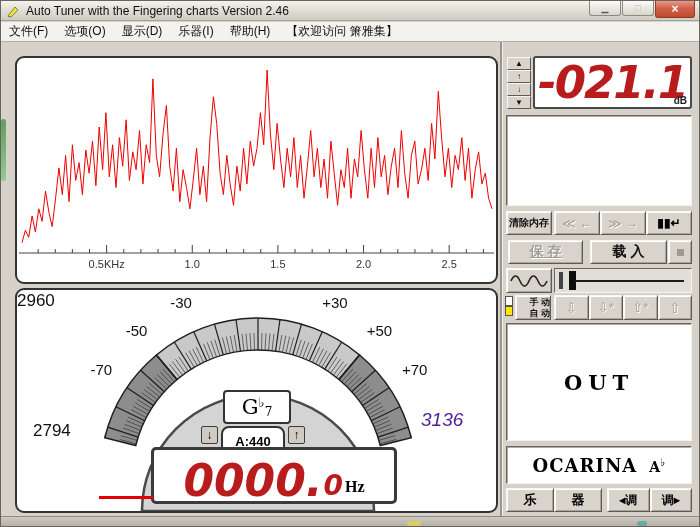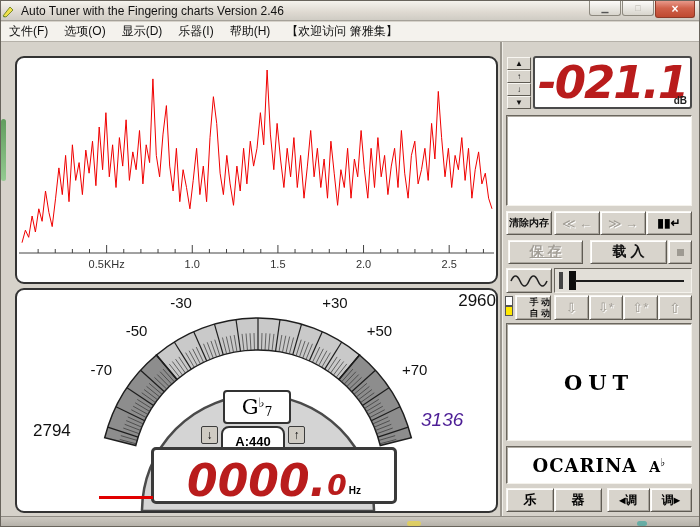--- a/index.html
+++ b/index.html
@@ -2,21 +2,21 @@
 <html><head>
 <meta charset="utf-8">
 <style>
   html,body{margin:0;padding:0;background:#8f959d;}
   #app{position:relative;width:700px;height:527px;background:#d6d2ca;overflow:hidden;
        font-family:"Liberation Sans",sans-serif;border:1px solid #68645c;box-sizing:border-box;}
 
   
   .titlebar{position:absolute;left:0;top:0;right:0;height:20px;
     background:linear-gradient(#f5f3ed,#ded9d1 60%,#cfccc4);
-    border-bottom:1px solid #a5a199;display:flex;align-items:center;box-sizing:border-box;}
+    border-bottom:1px solid #a5a199;display:flex;align-items:center;padding-left:5px;box-sizing:border-box;}
   .app-icon{width:14px;height:14px;margin-right:6px;flex:none;}
   .title-text{font-size:12px;color:#111;white-space:nowrap;}
   .winbtns{position:absolute;right:4px;top:0;display:flex;align-items:flex-start;}
   .wb{width:30px;height:14px;margin-left:1px;display:flex;align-items:center;justify-content:center;
       font-size:9px;color:#555;background:linear-gradient(#fcfbf9,#d8d5cd);
       border:1px solid #8d897f;border-top:none;border-radius:0 0 3px 3px;}
   .wb.max span{color:#b4b0a8;}
   .wb.close{width:38px;height:16px;background:linear-gradient(#e9998a,#d0614a 45%,#bf4a31);
       color:#fff;font-size:12px;font-weight:bold;border-color:#8f3a28;}
   .menubar{position:absolute;left:0;top:21px;right:0;height:19px;background:#f4f2ed;
@@ -27,39 +27,39 @@
       background:linear-gradient(#cdc9c1,#aeaaa2);border-top:1px solid #8f8b83;}
   .smudge{position:absolute;border-radius:4px;opacity:.75;}
 
   
   .panel{position:absolute;background:#fff;border:2px solid #333;border-radius:9px;}
   .spectrum{left:14px;top:55px;width:479px;height:224px;}
   .gaugep{left:14px;top:287px;width:479px;height:221px;}
   .panel svg{position:absolute;left:0;top:0;}
 
   
-  .g2960{position:absolute;left:0;top:1px;width:100%;text-align:right;font-size:17px;color:#111;}
+  .g2960{position:absolute;left:0;top:1px;width:100%;text-align:left;font-size:17px;color:#111;}
   .gmin{position:absolute;left:16px;top:131px;font-size:17px;color:#111;}
   .gmax{position:absolute;left:404px;top:119px;font-size:19px;color:#4c1d95;font-style:italic;}
   .notebox{position:absolute;left:206px;top:100px;width:64px;height:30px;background:#fff;
       border:2px solid #333;border-radius:4px;display:flex;align-items:center;justify-content:center;
       font-family:"DejaVu Serif",serif;}
   .nl{font-size:21px;} .na{font-size:13px;margin-top:-9px;} .no{font-size:12px;margin-top:9px;}
   .a440row{position:absolute;left:184px;top:136px;height:18px;display:flex;gap:3px;}
   .pbtn{width:17px;height:18px;box-sizing:border-box;background:#cfcbc3;border:1px solid #3c3c3c;
       border-radius:2px;font-size:12px;font-weight:bold;display:flex;align-items:center;justify-content:center;}
   .a440{width:64px;height:30px;box-sizing:border-box;background:#fff;border:2px solid #333;border-radius:8px;
       font-size:13px;font-weight:bold;display:flex;align-items:center;justify-content:center;}
   .freqdisp{position:absolute;left:134px;top:157px;width:246px;height:57px;box-sizing:border-box;
       background:#fff;border:3px solid #3a3a3a;border-radius:5px;
       display:flex;align-items:flex-end;justify-content:center;padding-bottom:3px;}
   .dig{font-family:"DejaVu Sans",sans-serif;font-weight:bold;font-style:italic;color:#b91c1c;}
   .freq-main{font-size:44px;line-height:.8;}
   .freq-dec{font-size:28px;line-height:.85;margin-left:1px;}
-  .freq-unit{font-size:10px;font-weight:bold;font-style:normal;margin:0 0 2px 2px;}
+  .freq-unit{font-size:16px;font-weight:bold;font-style:normal;margin:0 0 2px 2px;font-family:Liberation Serif, serif;}
   .redline{position:absolute;left:82px;top:206px;width:54px;height:3px;background:#e10000;}
 
   
   .btn{position:absolute;box-sizing:border-box;background:#d8d4cc;
       border:1px solid;border-color:#f8f6f1 #5f5b53 #5f5b53 #f8f6f1;
       box-shadow:inset 1px 1px 0 #fff, inset -1px -1px 0 #a9a59d;
       display:flex;align-items:center;justify-content:center;color:#111;}
   .group{position:absolute;display:flex;box-sizing:border-box;}
   .gcell{flex:1;box-sizing:border-box;background:#d8d4cc;border:1px solid;
       border-color:#f8f6f1 #5f5b53 #5f5b53 #f8f6f1;box-shadow:inset 1px 1px 0 #fff, inset -1px -1px 0 #a9a59d;

